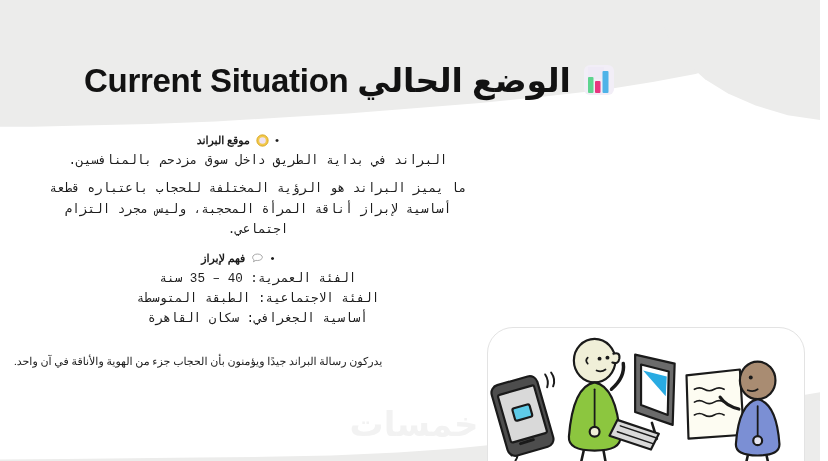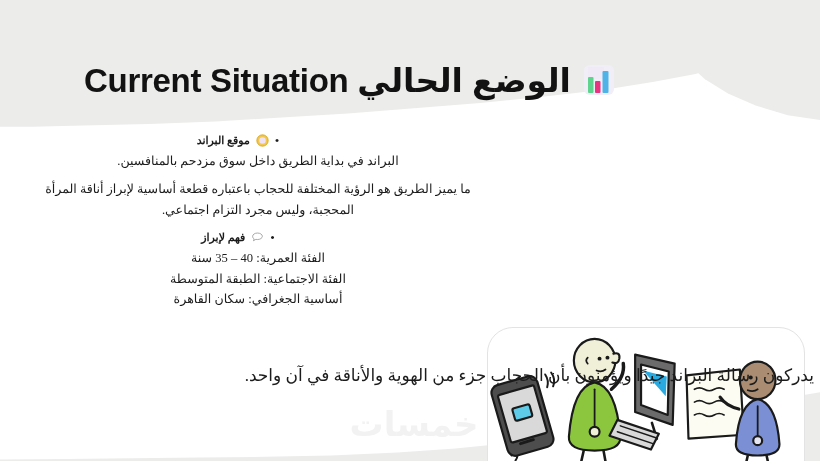--- a/index.html
+++ b/index.html
@@ -124,37 +124,38 @@
   .bullet-head {
     font-weight: bold;
     font-size: 11px;
     letter-spacing: 0;
   }
   .para {
     font-size: 12.6px;
     line-height: 1.62;
     margin: 0;
     text-align: center;
+    font-family: Liberation Mono, monospace;
   }
   .para.wrap {
     text-align: center;
     padding: 0 12px;
   }
   .para.tight { margin-bottom: 1px; }
   .gap-sm { height: 7px; }
   .gap-md { height: 11px; }
 
   .final-line {
     position: absolute;
     left: 14px;
-    top: 228px;
+    top: 219px;
     width: 800px;
     direction: rtl;
-    text-align: right;
-    font-size: 17px;
+    text-align: left;
+    font-size: 11px;
     line-height: 1.6;
     color: #1c1c1c;
   }
 
   
   .illus-frame {
     position: absolute;
     left: 487px;
     top: 193px;
     width: 318px;
@@ -210,21 +211,21 @@
       <div class="bullet-line">
         <span class="bullet-dot">•</span>
         <svg class="bullet-emoji" viewBox="0 0 16 16">
           <circle cx="8" cy="8" r="7" fill="#f2c94c" stroke="#d4a017" stroke-width="1"></circle>
           <circle cx="8" cy="8" r="4" fill="#efe2f2"></circle>
         </svg>
         <span class="bullet-head">موقع البراند</span>
       </div>
       <p class="para tight">البراند في بداية الطريق داخل سوق مزدحم بالمنافسين.</p>
       <div class="gap-sm"></div>
-      <p class="para wrap">ما يميز الطريق هو الرؤية المختلفة للحجاب باعتباره قطعة أساسية لإبراز أناقة المرأة المحجبة، وليس مجرد التزام اجتماعي.</p>
+      <p class="para wrap">ما يميز البراند هو الرؤية المختلفة للحجاب باعتباره قطعة أساسية لإبراز أناقة المرأة المحجبة، وليس مجرد التزام اجتماعي.</p>
 
       <div class="gap-md"></div>
 
       <div class="bullet-line">
         <span class="bullet-dot">•</span>
         <svg class="bullet-emoji" viewBox="0 0 16 16">
           <path d="M2 6.5c0-2.2 2.7-4 6-4s6 1.8 6 4-2.7 4-6 4c-.7 0-1.4-.1-2-.2L3 12l.9-2.2C2.7 9.1 2 7.9 2 6.5z" fill="#ffffff" stroke="#8a8a8a" stroke-width="0.9"></path>
         </svg>
         <span class="bullet-head">فهم لإبراز</span>
       </div>

